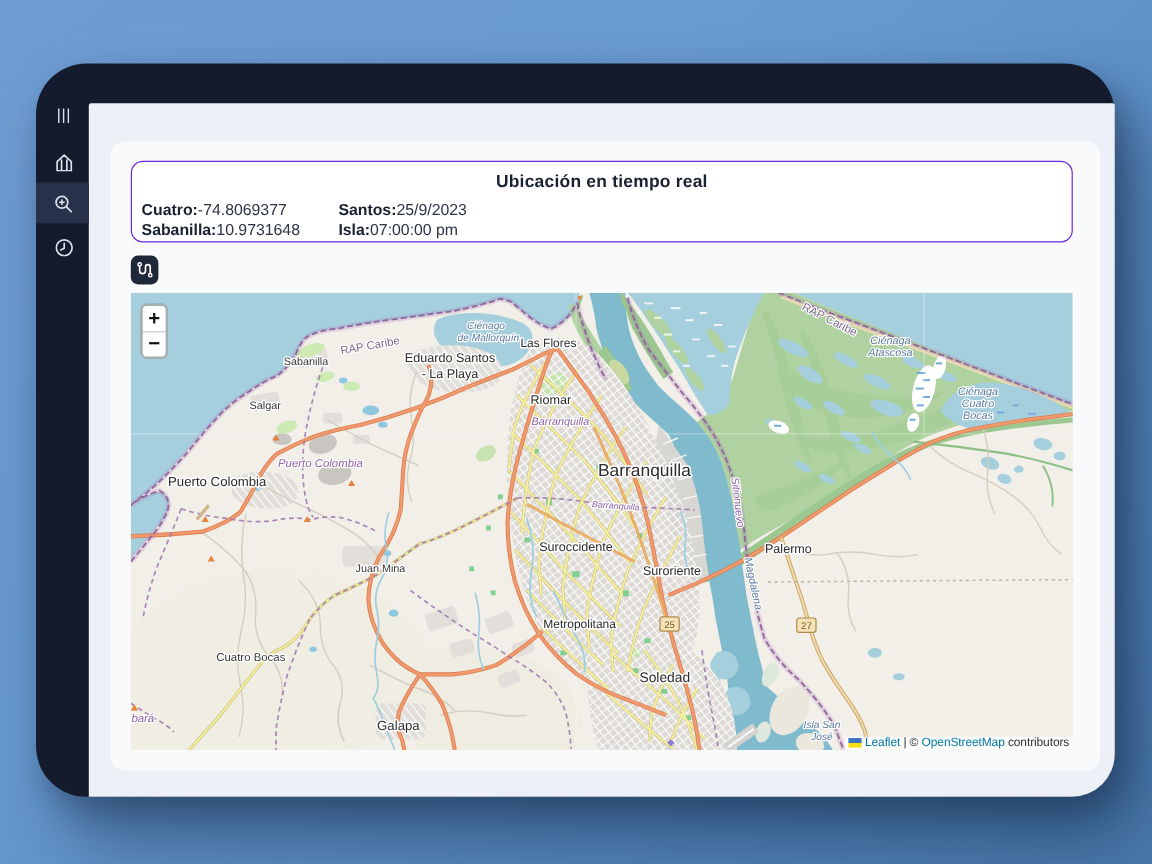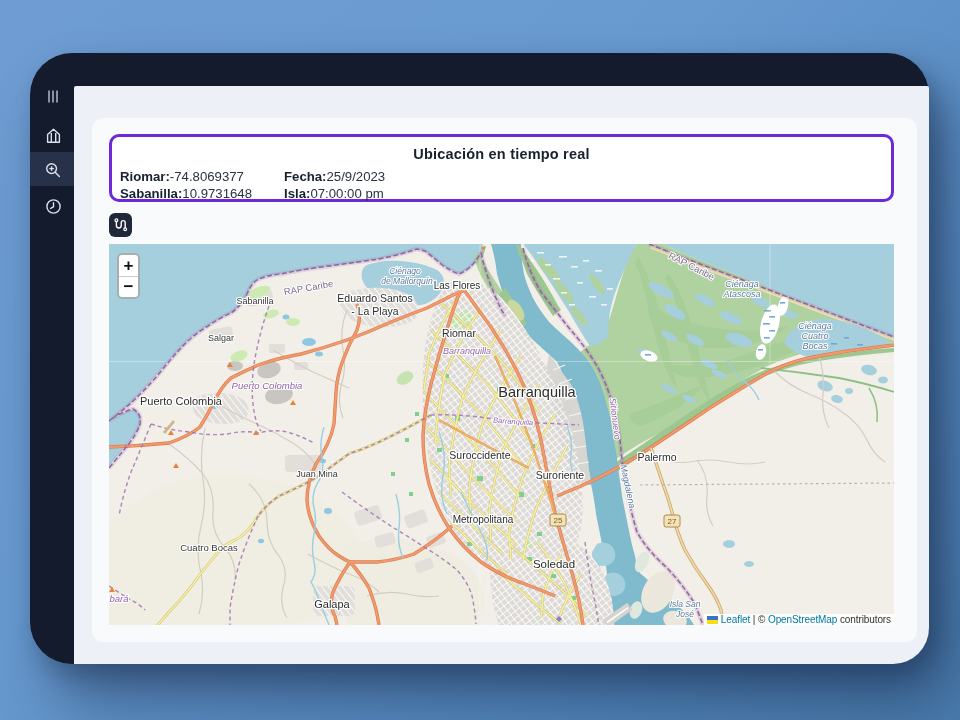--- a/index.html
+++ b/index.html
@@ -11,21 +11,21 @@
          box-shadow:22px 38px 60px rgba(10,22,48,.42), 8px 12px 22px rgba(10,22,48,.25);}
   .page{position:absolute;left:74px;top:86px;width:855px;height:578px;
         background:#edf1f7;border-radius:2px 2px 36px 0;}
   .panel{position:absolute;left:92px;top:118px;width:825px;height:524px;
          background:#f8fafc;border-radius:12px;}
   
   .sb{position:absolute;color:#e8edf4;}
   .active-item{position:absolute;left:30px;top:152px;width:44px;height:34px;background:#28314a;}
   
   .card{position:absolute;left:109px;top:134px;width:785px;height:68px;background:#fff;
-        border:3px solid #6d28d9;border-radius:10px;box-sizing:border-box;}
+        border:1px solid #6d28d9;border-radius:10px;box-sizing:border-box;}
   .card h3{margin:0;text-align:center;font-size:14.5px;font-weight:bold;color:#18212f;
            padding-top:9px;letter-spacing:.2px;}
   .row{position:absolute;font-size:13.2px;color:#2a3342;}
   .row b{color:#18212f;}
   .btn-route{position:absolute;left:109px;top:213px;width:23px;height:24px;background:#1f2838;
              border-radius:6px;display:flex;align-items:center;justify-content:center;}
   
   .map{position:absolute;left:109px;top:244px;width:785px;height:381px;background:#f2efe9;overflow:hidden;}
   .zoomctl{position:absolute;left:8px;top:9px;width:23px;height:46px;background:#fff;
            border:2px solid rgba(60,75,85,.45);border-radius:5px;box-sizing:border-box;z-index:30;}
@@ -58,23 +58,23 @@
   <line x1="4.3" y1="6.6" x2="8.9" y2="6.6" stroke="#dce2eb" stroke-width="1.3"></line>
   <line x1="6.6" y1="4.3" x2="6.6" y2="8.9" stroke="#dce2eb" stroke-width="1.3"></line>
 </svg>
 <svg class="sb" style="left:46px;top:199px" width="15" height="15" viewBox="0 0 15 15">
   <circle cx="7.5" cy="7.5" r="6.6" fill="none" stroke="#dce2eb" stroke-width="1.4"></circle>
   <path d="M7.5 3.8 L7.5 7.8 L4.6 9.4" fill="none" stroke="#dce2eb" stroke-width="1.4" stroke-linecap="round"></path>
 </svg>
 
 <div class="card">
   <h3>Ubicación en tiempo real</h3>
-  <div class="row" style="left:8px;top:32px;"><b>Riomar:</b>-74.8069377</div>
+  <div class="row" style="left:8px;top:32px;"><b>Cuatro:</b>-74.8069377</div>
   <div class="row" style="left:8px;top:49px;"><b>Sabanilla:</b>10.9731648</div>
-  <div class="row" style="left:172px;top:32px;"><b>Fecha:</b>25/9/2023</div>
+  <div class="row" style="left:172px;top:32px;"><b>Santos:</b>25/9/2023</div>
   <div class="row" style="left:172px;top:49px;"><b>Isla:</b>07:00:00 pm</div>
 </div>
 
 <div class="btn-route">
   <svg width="15" height="16" viewBox="0 0 16 16">
     <path d="M3.6 4.2 L3.6 8.6 A2.6 2.6 0 0 0 8.8 8.6 L8.8 5.4 A2.1 2.1 0 0 1 13 5.4 L13 11.2" fill="none" stroke="#fff" stroke-width="1.5"></path>
     <circle cx="3.6" cy="3" r="1.5" fill="none" stroke="#fff" stroke-width="1.3"></circle>
     <circle cx="13" cy="12.6" r="1.5" fill="none" stroke="#fff" stroke-width="1.3"></circle>
   </svg>
 </div>

